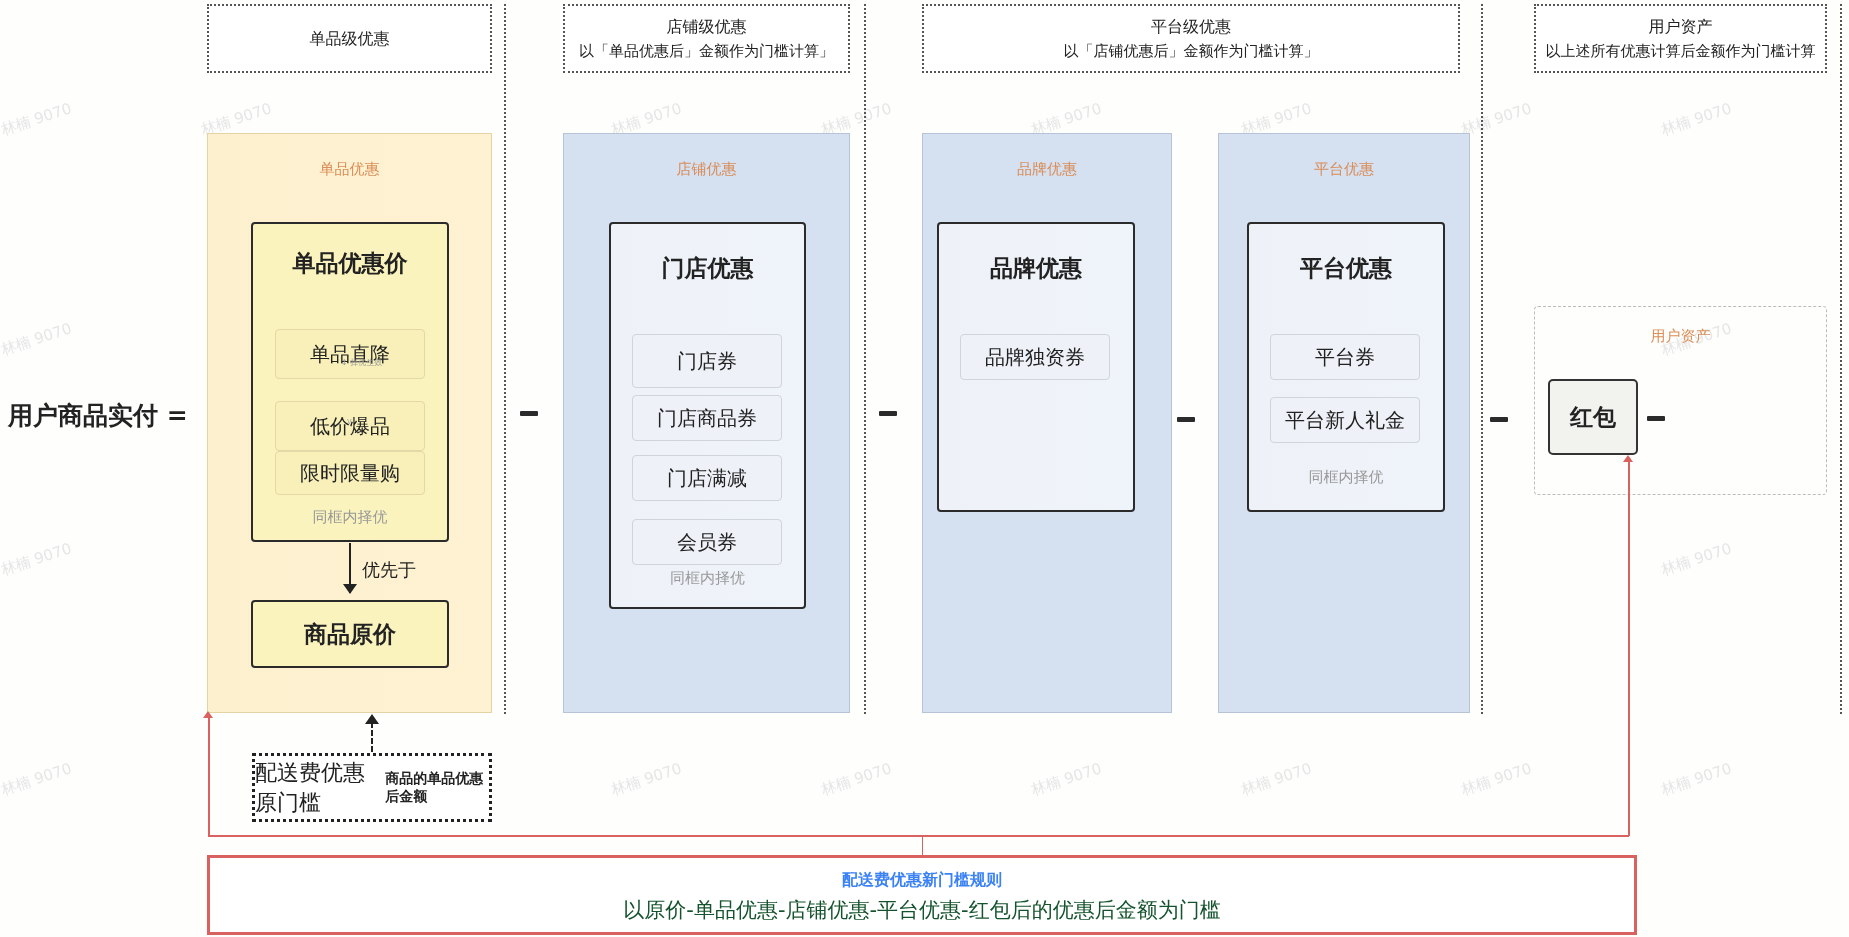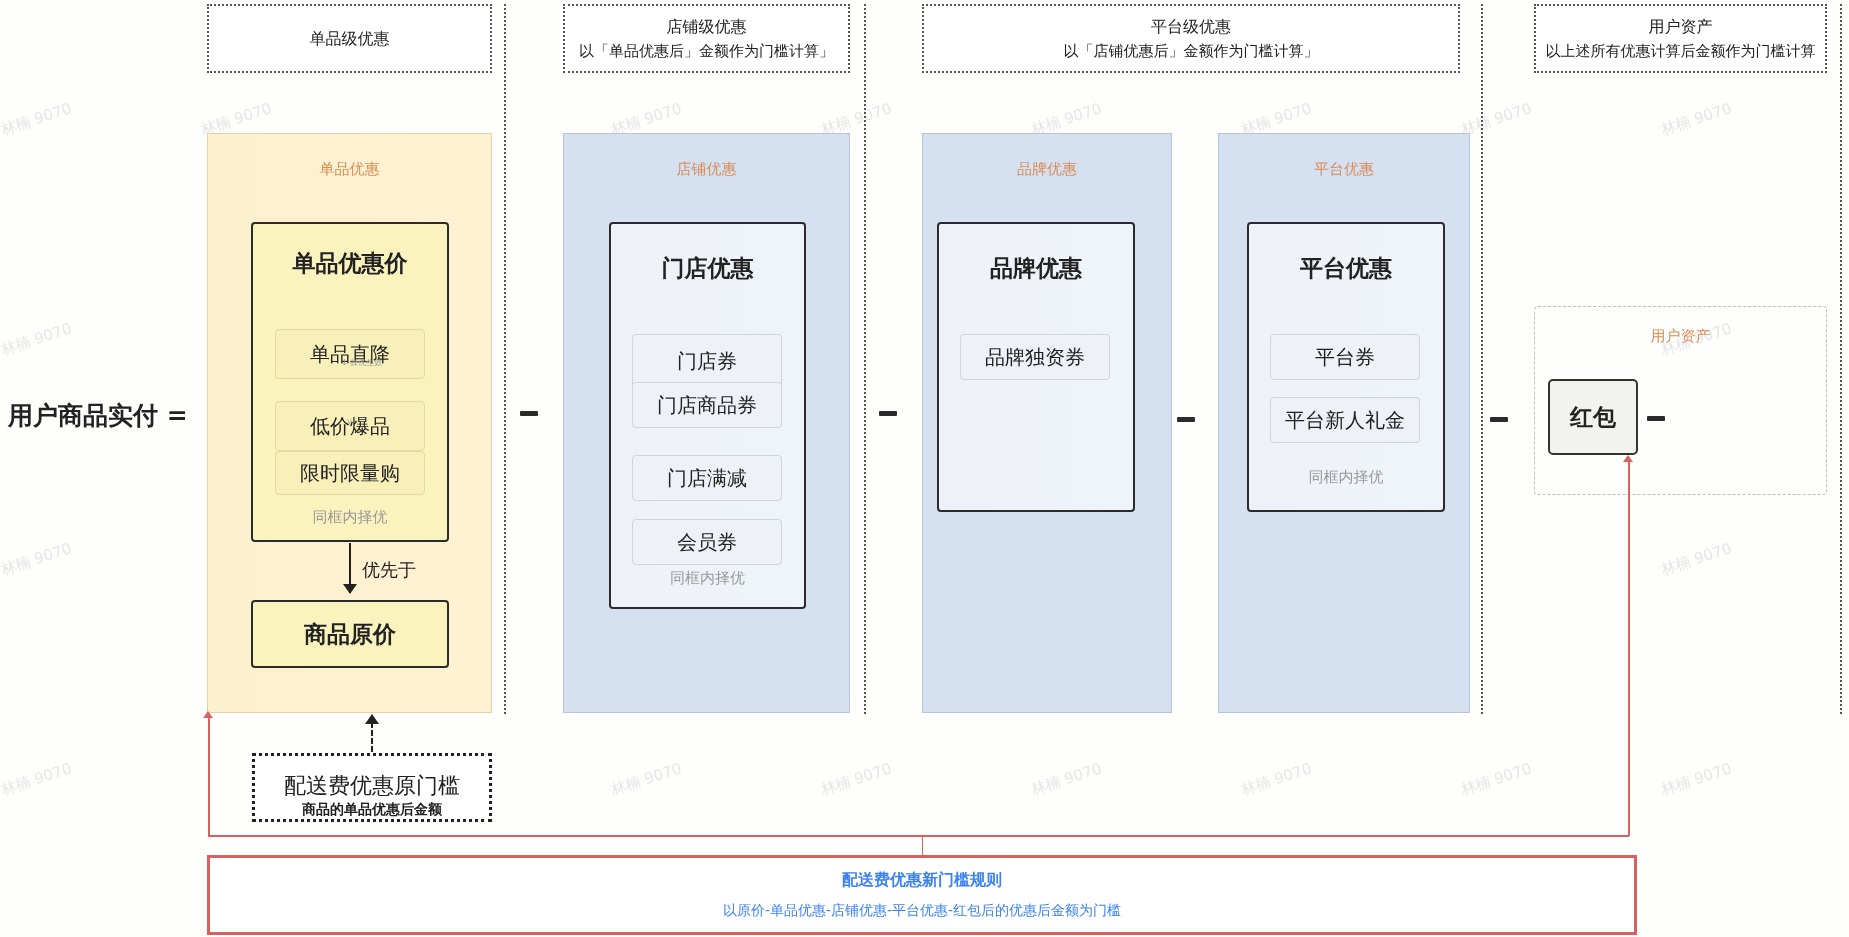--- a/index.html
+++ b/index.html
@@ -125,21 +125,21 @@
   <div class="abs inner yellow" style="left:43px;top:466px;width:198px;height:68px;display:flex;align-items:center;justify-content:center;font-weight:bold;font-size:23px">商品原价</div>
 </div>
 
 <div class="abs minus" style="left:520px;top:411px"></div>
 
 <div class="abs col blue" style="left:563px;top:133px;width:287px;height:580px">
   <div class="col-title" style="top:26px">店铺优惠</div>
   <div class="abs inner blue" style="left:45px;top:88px;width:197px;height:387px">
     <div class="inner-title" style="top:29px">门店优惠</div>
     <div class="abs chip b" style="left:21px;top:85px;width:150px;height:54px">门店券</div>
-    <div class="abs chip b" style="left:21px;top:133px;width:150px;height:46px">门店商品券</div>
+    <div class="abs chip b" style="left:21px;top:146px;width:150px;height:46px">门店商品券</div>
     <div class="abs chip b" style="left:21px;top:206px;width:150px;height:46px">门店满减</div>
     <div class="abs chip b" style="left:21px;top:270px;width:150px;height:46px">会员券</div>
     <div class="note" style="top:345px">同框内择优</div>
   </div>
 </div>
 
 <div class="abs minus" style="left:879px;top:411px"></div>
 
 <div class="abs col blue" style="left:922px;top:133px;width:250px;height:580px">
   <div class="col-title" style="top:26px">品牌优惠</div>
@@ -164,28 +164,28 @@
 <div class="abs minus" style="left:1490px;top:417px"></div>
 
 <div class="abs asset-wrap" style="left:1534px;top:306px;width:293px;height:189px">
   <div class="col-title" style="top:20px">用户资产</div>
   <div class="abs asset" style="left:13px;top:72px;width:90px;height:76px">红包</div>
   <div class="abs minus" style="left:112px;top:109px"></div>
 </div>
 
 <div class="abs" style="left:371px;top:722px;width:0;height:30px;border-left:2px dashed #222"></div>
 <div class="abs" style="left:365px;top:714px;width:0;height:0;border-left:7px solid transparent;border-right:7px solid transparent;border-bottom:10px solid #222"></div>
-<div class="abs" style="left:252px;top:753px;width:240px;height:69px;border:3px dotted #222;background:#fff;display:flex;flex-direction:column;align-items:center;justify-content:flex-end">
+<div class="abs" style="left:252px;top:753px;width:240px;height:69px;border:3px dotted #222;background:#fff;display:flex;flex-direction:row;align-items:center;justify-content:space-between">
   <div style="font-size:22px;color:#222">配送费优惠原门槛</div>
   <div style="font-size:14px;font-weight:bold;color:#222">商品的单品优惠后金额</div>
 </div>
 
 <div class="abs red-line" style="left:208px;top:716px;width:1.5px;height:120px"></div>
 <div class="abs" style="left:203px;top:711px;width:0;height:0;border-left:5px solid transparent;border-right:5px solid transparent;border-bottom:7px solid #d9615f"></div>
 <div class="abs red-line" style="left:208px;top:835px;width:1421px;height:1.5px"></div>
 <div class="abs red-line" style="left:1628px;top:460px;width:1.5px;height:376px"></div>
 <div class="abs" style="left:1623px;top:455px;width:0;height:0;border-left:5px solid transparent;border-right:5px solid transparent;border-bottom:7px solid #d9615f"></div>
 <div class="abs red-line" style="left:922px;top:836px;width:1px;height:19px"></div>
 
 <div class="abs" style="left:207px;top:855px;width:1430px;height:80px;border:3px solid #d9615f;background:#fff;display:flex;flex-direction:column;align-items:center;justify-content:center">
   <div style="font-size:16px;font-weight:bold;color:#3b82f6;line-height:30px">配送费优惠新门槛规则</div>
-  <div style="font-size:14px;color:#3b82f6;line-height:30px">以原价-单品优惠-店铺优惠-平台优惠-红包后的优惠后金额为门槛</div>
+  <div style="font-size:21px;color:#14532d;line-height:30px">以原价-单品优惠-店铺优惠-平台优惠-红包后的优惠后金额为门槛</div>
 </div>
 
 </body></html>

